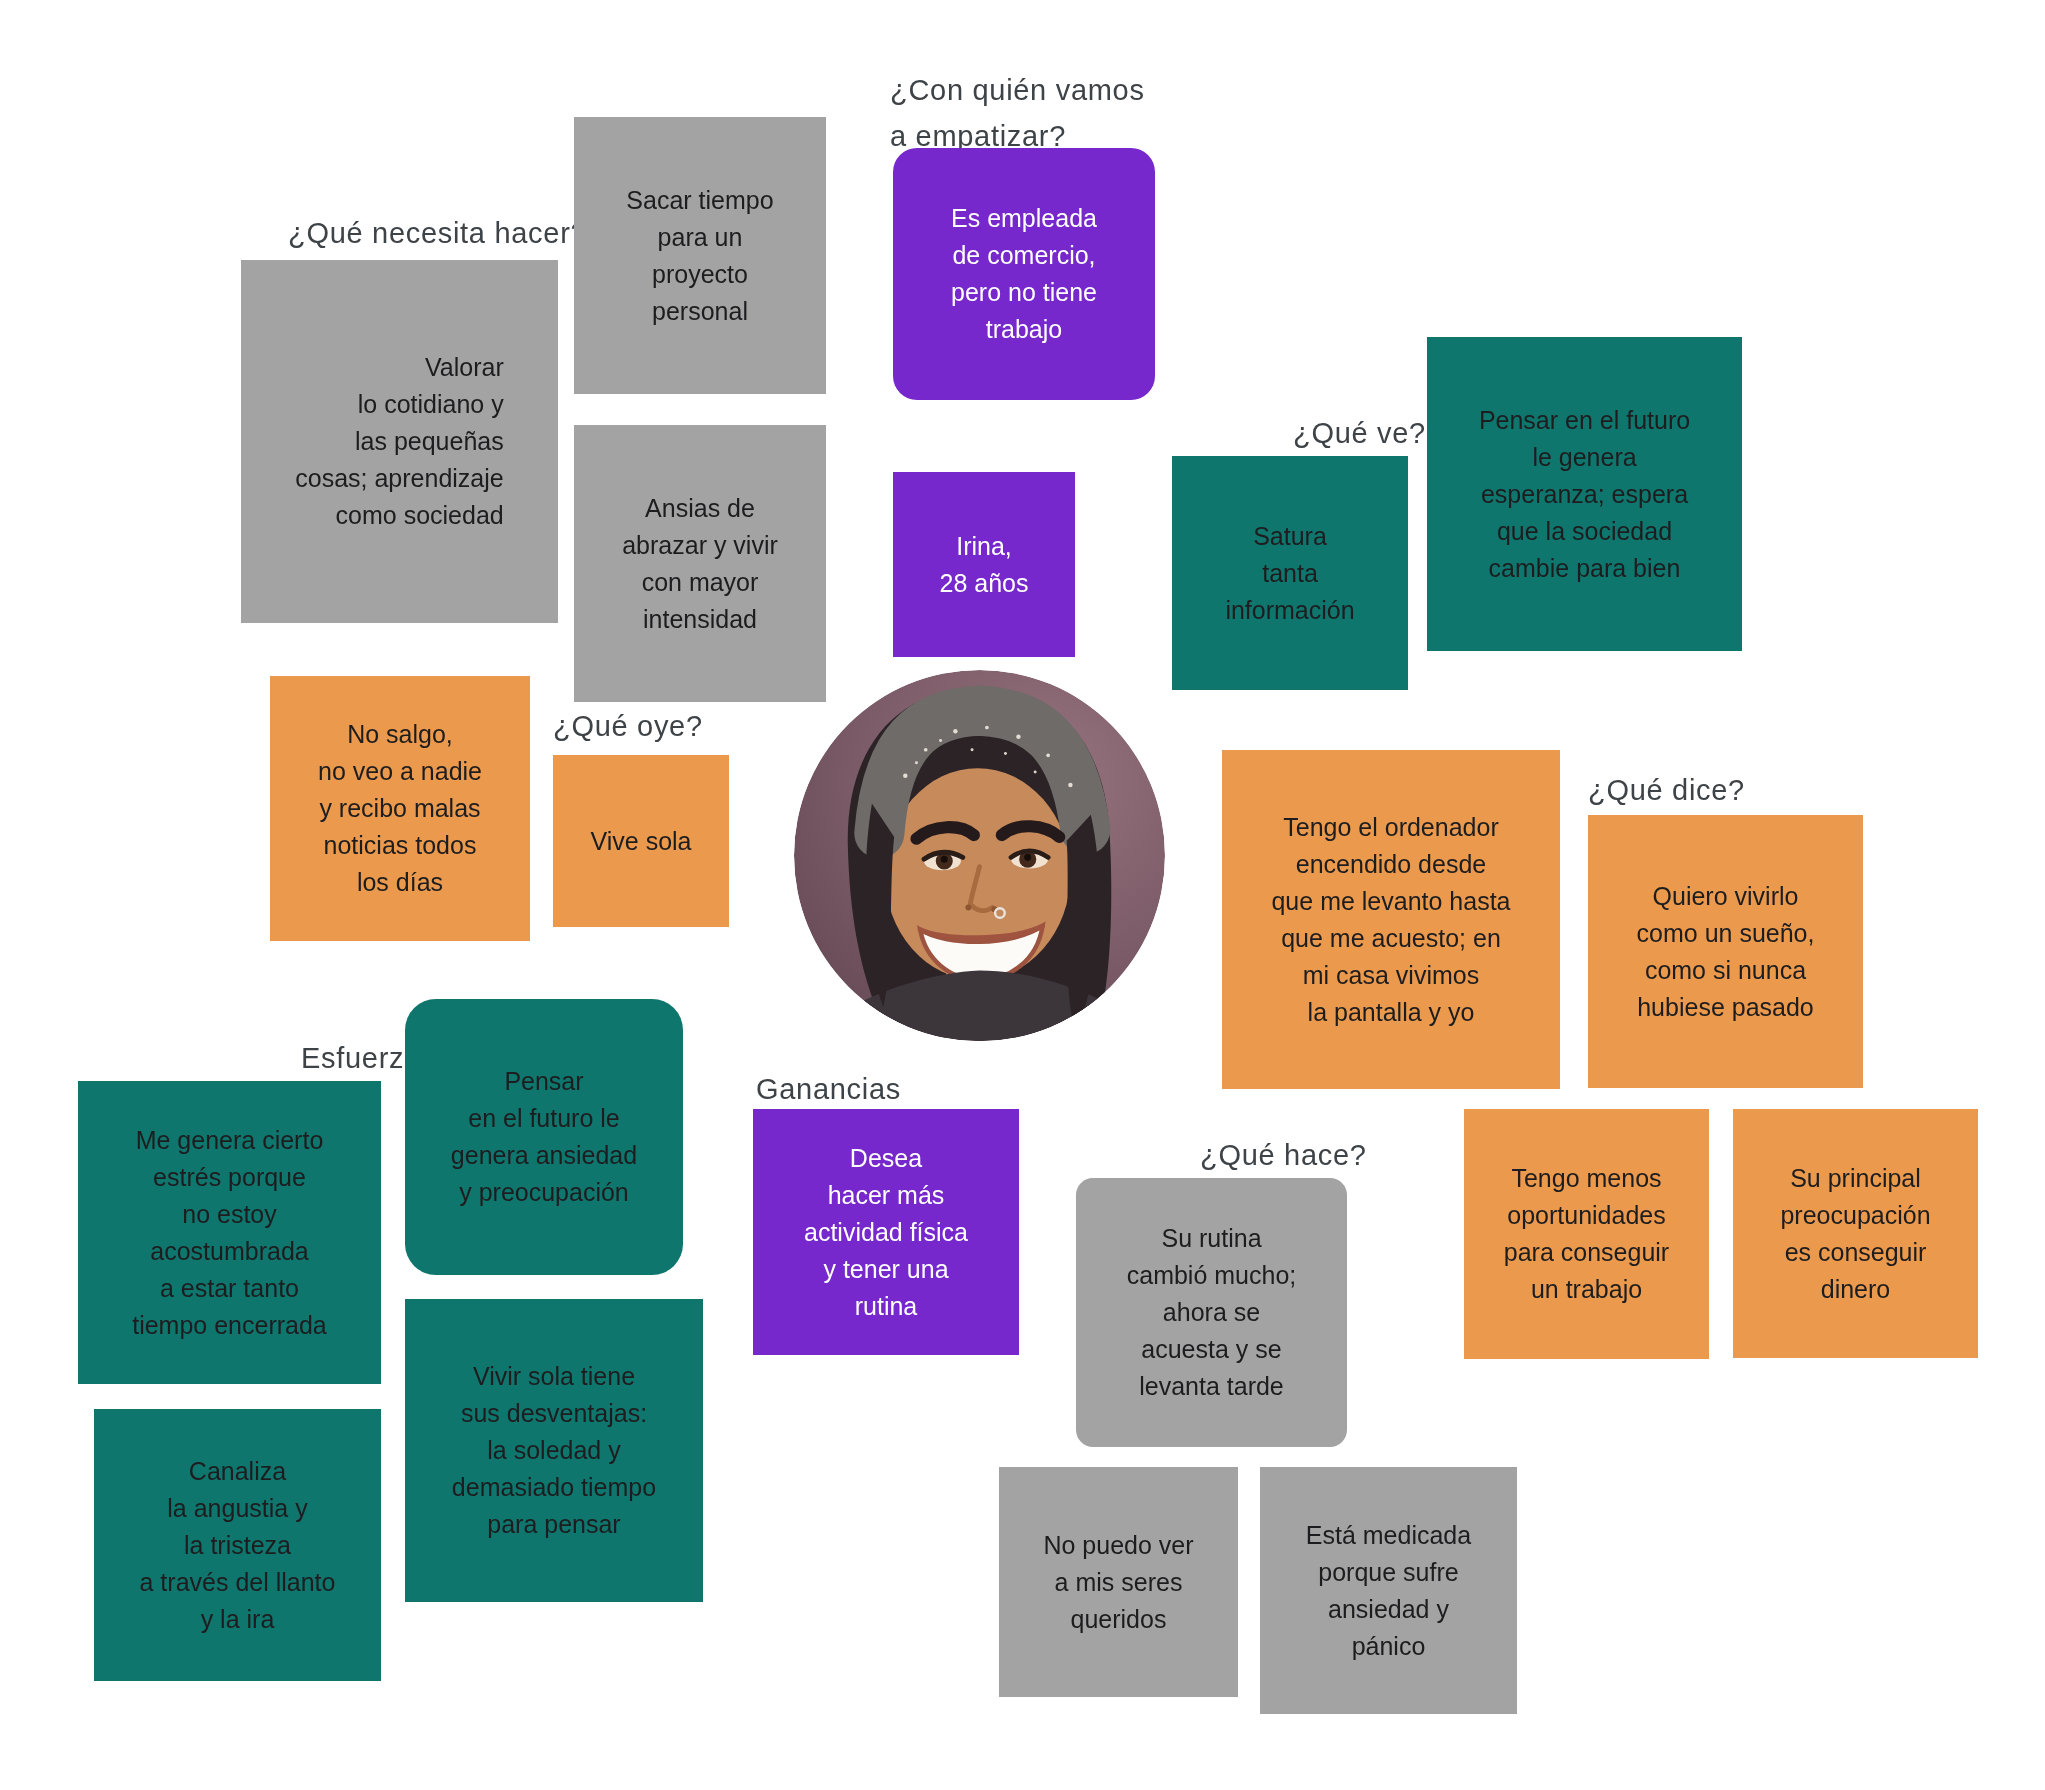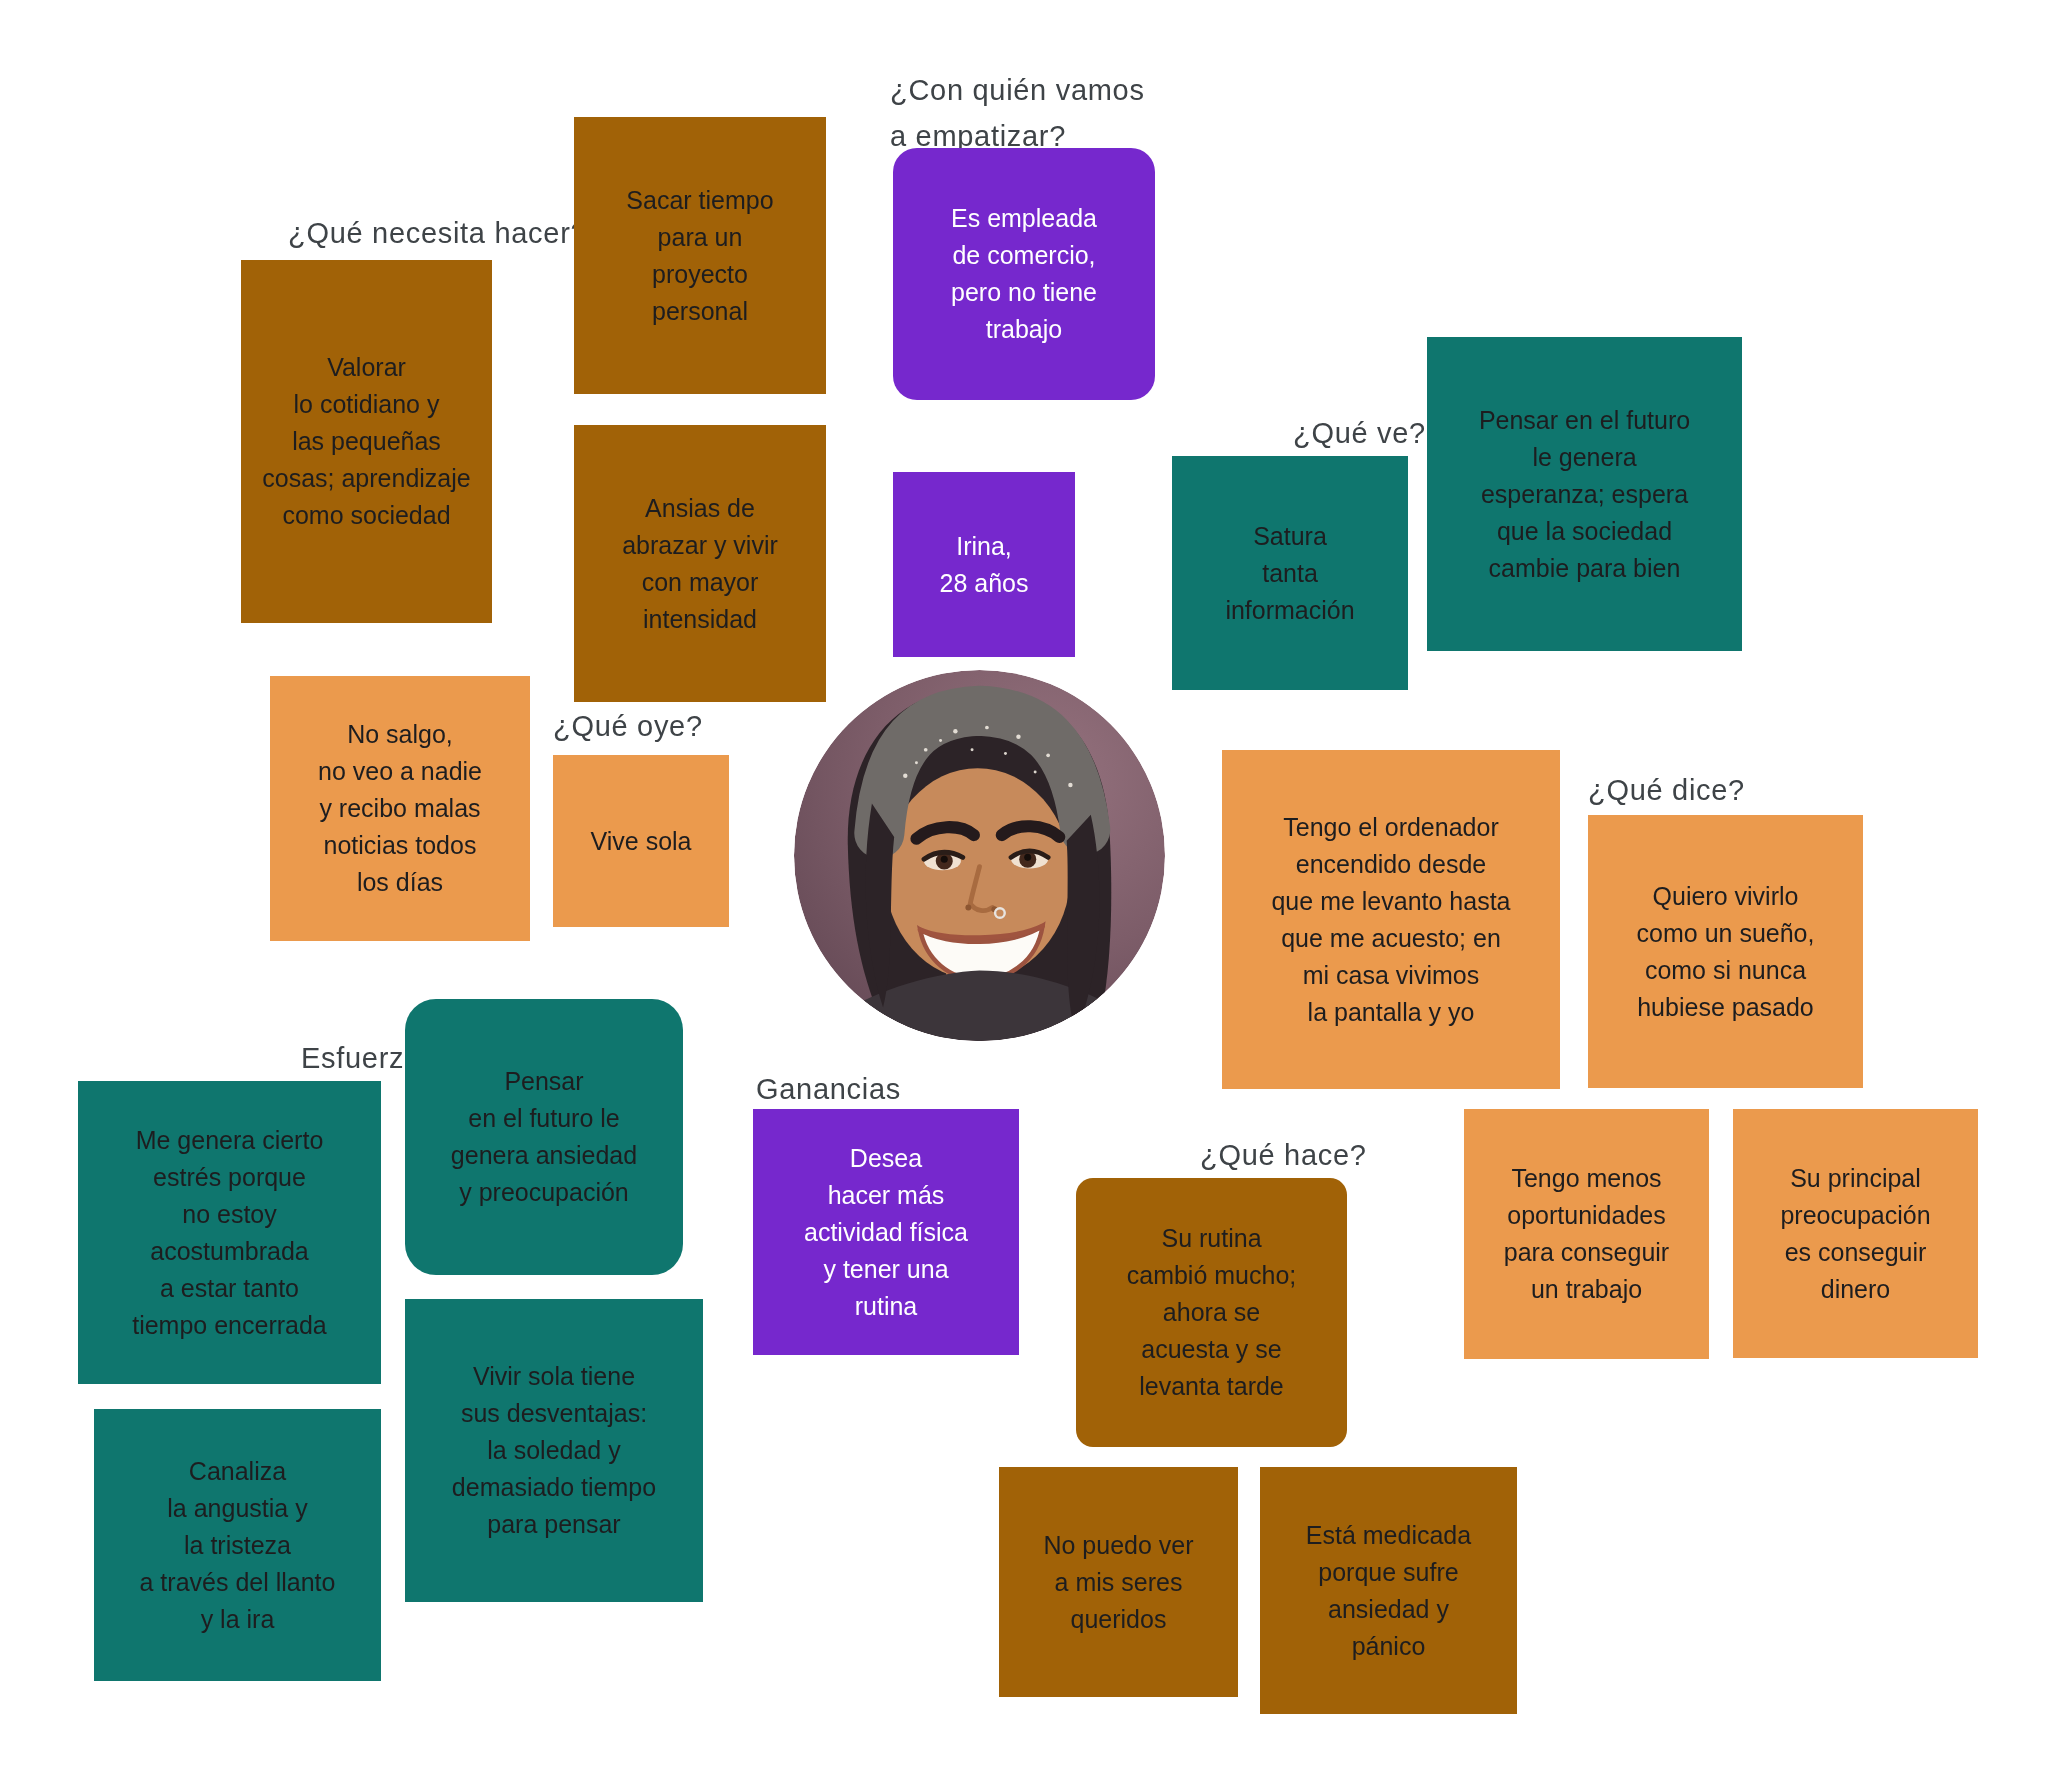--- a/index.html
+++ b/index.html
@@ -25,21 +25,21 @@
     align-items:center;
     justify-content:center;
     text-align:center;
     font-size:25px;
     line-height:1.48;
     color:#1d1d1f;
     white-space:pre-line;
     padding:4.8px;
     box-sizing:border-box;
   }
-  .note.pink{background:#a16207;}
+  .note.pink{background:#a3a3a3;}
   .note.orange{background:#eb9a4d;}
   .note.yellow{background:#0f766e;}
   .note.purple{background:#7628cd;color:#ffffff;}
   .persona-photo{
     position:absolute;
     left:794px;top:670px;
     width:371px;height:371px;
     border-radius:50%;
     overflow:hidden;
   }
@@ -61,21 +61,21 @@
   <div class="section-label" style="left:1200px;top:1132px;">¿Qué hace?</div>
 
   <div class="note pink" style="left:574px;top:117px;width:252px;height:277px;">Sacar tiempo
 para un
 proyecto
 personal</div>
   <div class="note purple" style="left:893px;top:148px;width:262px;height:252px;border-radius:24px;">Es empleada
 de comercio,
 pero no tiene
 trabajo</div>
-  <div class="note pink" style="left:241px;top:260px;width:251px;height:363px;">Valorar
+  <div class="note pink" style="left:241px;top:260px;width:317px;height:363px;text-align:right;">Valorar
 lo cotidiano y
 las pequeñas
 cosas; aprendizaje
 como sociedad</div>
   <div class="note pink" style="left:574px;top:425px;width:252px;height:277px;">Ansias de
 abrazar y vivir
 con mayor
 intensidad</div>
   <div class="note yellow" style="left:1427px;top:337px;width:315px;height:314px;">Pensar en el futuro
 le genera

